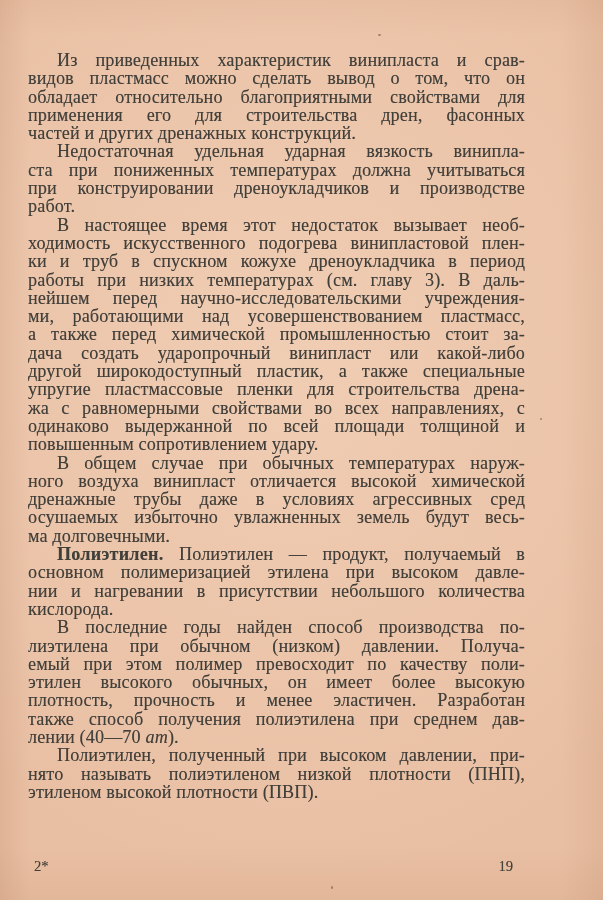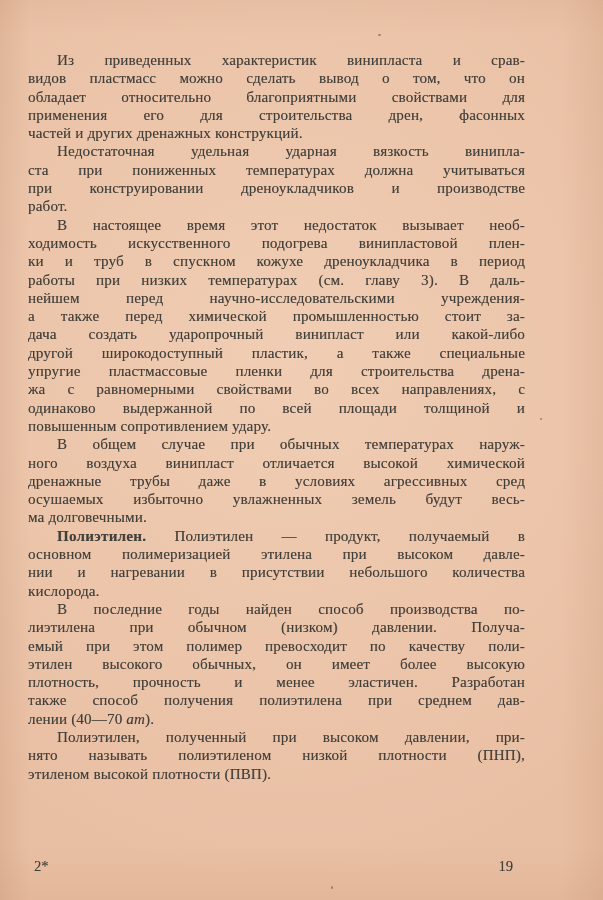--- a/index.html
+++ b/index.html
@@ -21,21 +21,21 @@
   }
 
   .text-block {
     position: absolute;
     left: 28px;
     top: 51px;
     width: 497px;
   }
 
   .line {
-    font-size: 15px;
+    font-size: 18px;
     line-height: 18.3px;
     letter-spacing: 0.2px;
     text-align: justify;
     text-align-last: justify;
     text-shadow: 0.3px 0.2px 0.35px rgba(62,60,55,0.45);
     white-space: normal;
   }
   .line.last { text-align-last: left; }
   .line.indent { text-indent: 29px; }
   .line b { font-weight: 700; letter-spacing: 0.3px; }
@@ -73,20 +73,21 @@
       <div class="line last">частей и других дренажных конструкций.</div>
       <div class="line indent">Недостаточная удельная ударная вязкость винипла-</div>
       <div class="line">ста при пониженных температурах должна учитываться</div>
       <div class="line">при конструировании дреноукладчиков и производстве</div>
       <div class="line last">работ.</div>
       <div class="line indent">В настоящее время этот недостаток вызывает необ-</div>
       <div class="line">ходимость искусственного подогрева винипластовой плен-</div>
       <div class="line">ки и труб в спускном кожухе дреноукладчика в период</div>
       <div class="line">работы при низких температурах (см. главу 3). В даль-</div>
       <div class="line">нейшем перед научно-исследовательскими учреждения-</div>
+      <div class="line">ми, работающими над усовершенствованием пластмасс,</div>
       <div class="line">а также перед химической промышленностью стоит за-</div>
       <div class="line">дача создать ударопрочный винипласт или какой-либо</div>
       <div class="line">другой широкодоступный пластик, а также специальные</div>
       <div class="line">упругие пластмассовые пленки для строительства дрена-</div>
       <div class="line">жа с равномерными свойствами во всех направлениях, с</div>
       <div class="line">одинаково выдержанной по всей площади толщиной и</div>
       <div class="line last">повышенным сопротивлением удару.</div>
       <div class="line indent">В общем случае при обычных температурах наруж-</div>
       <div class="line">ного воздуха винипласт отличается высокой химической</div>
       <div class="line">дренажные трубы даже в условиях агрессивных сред</div>

